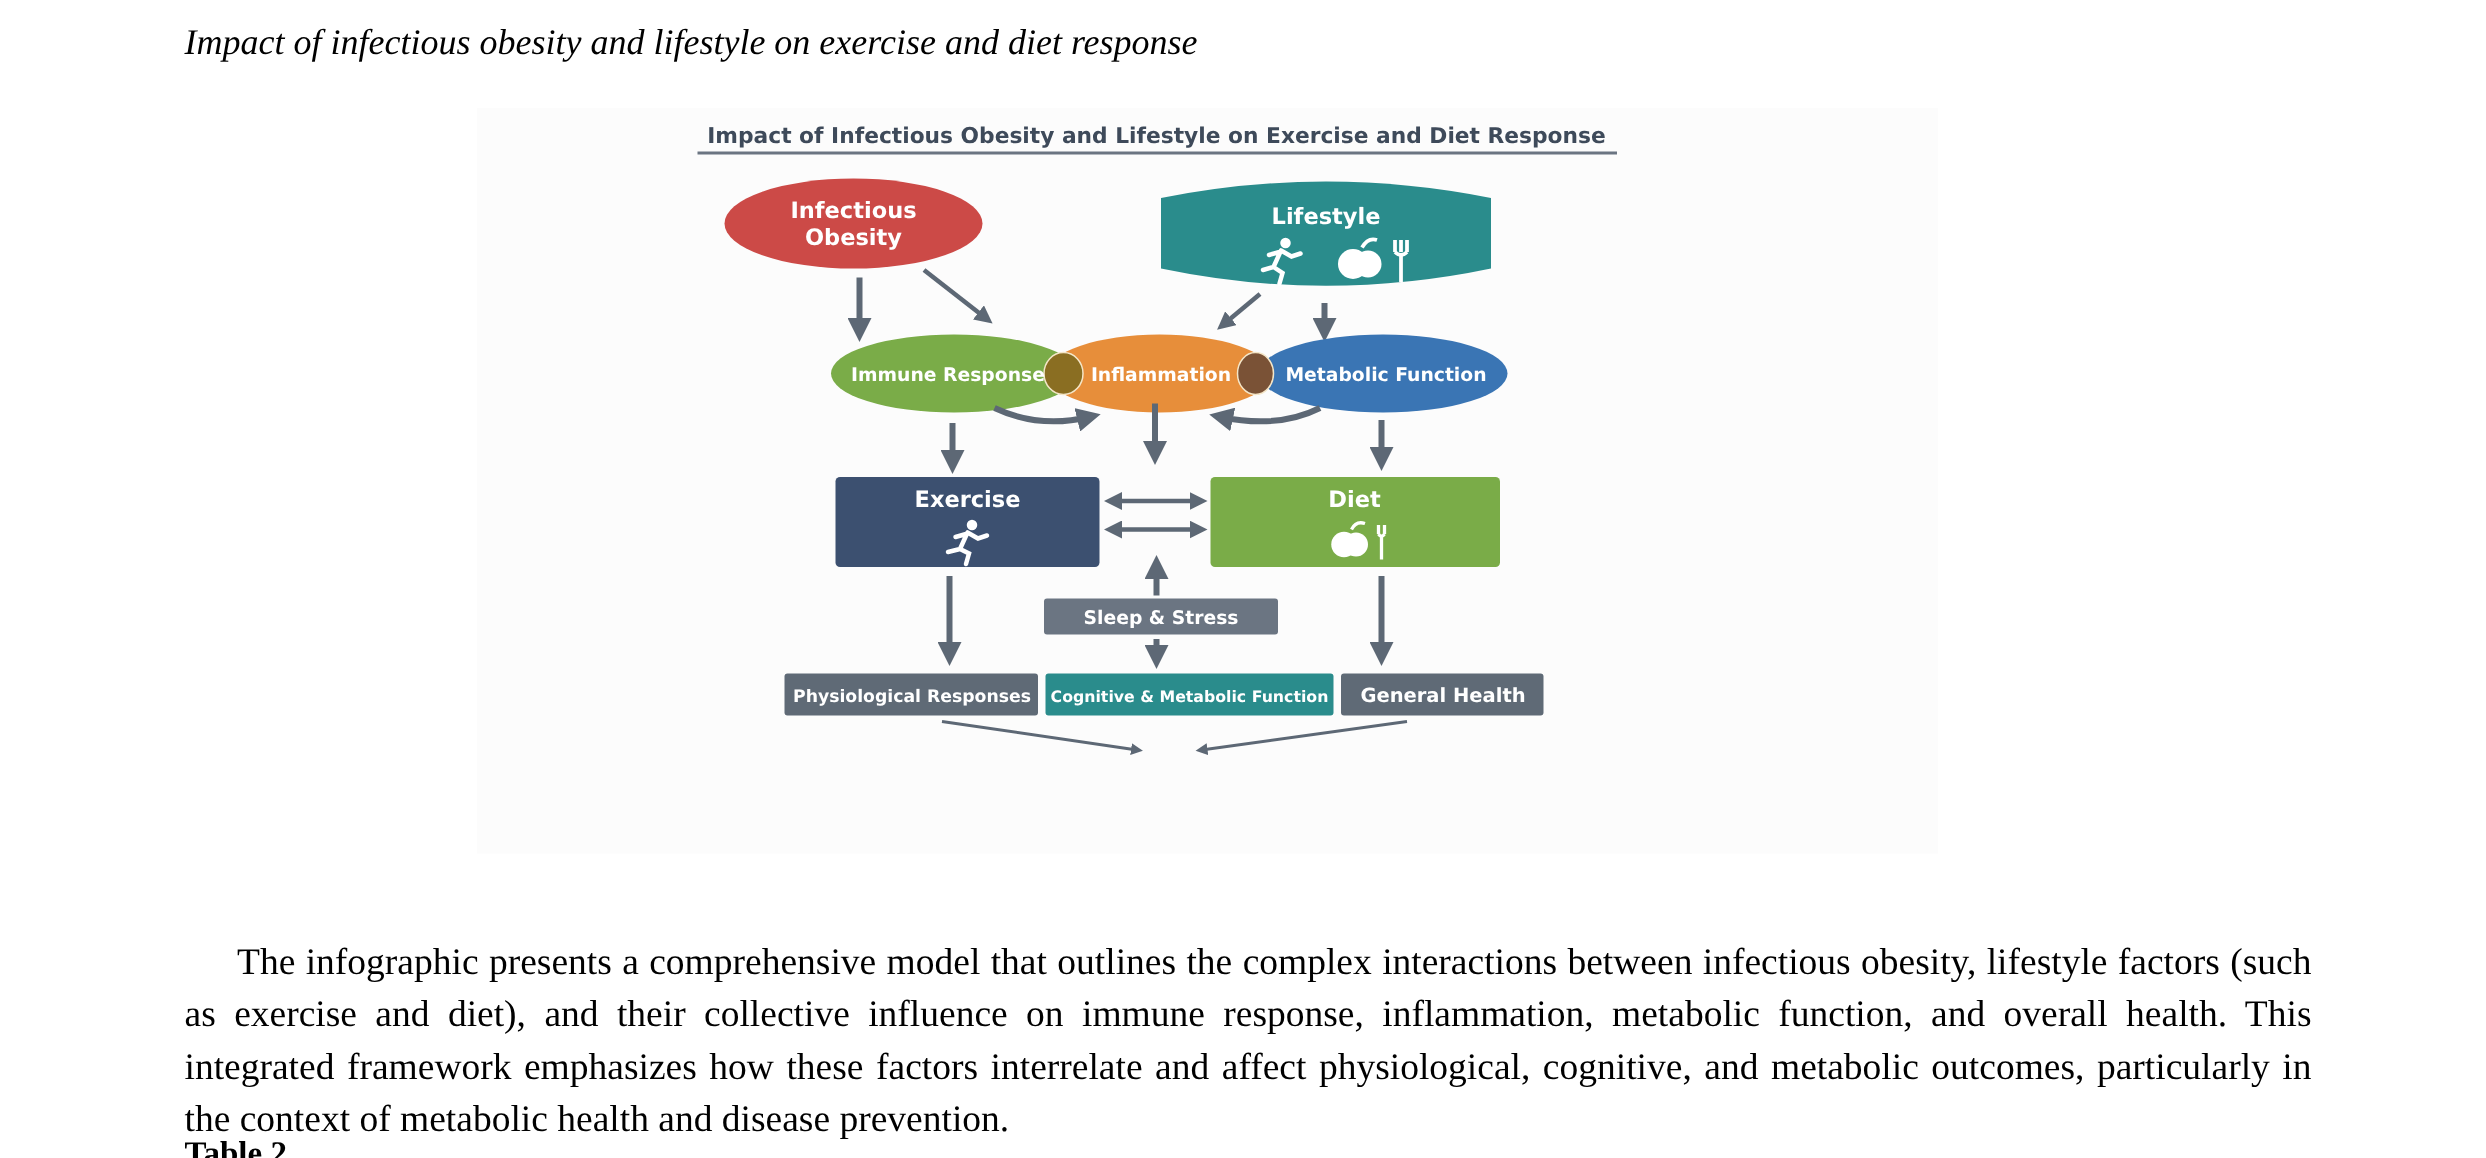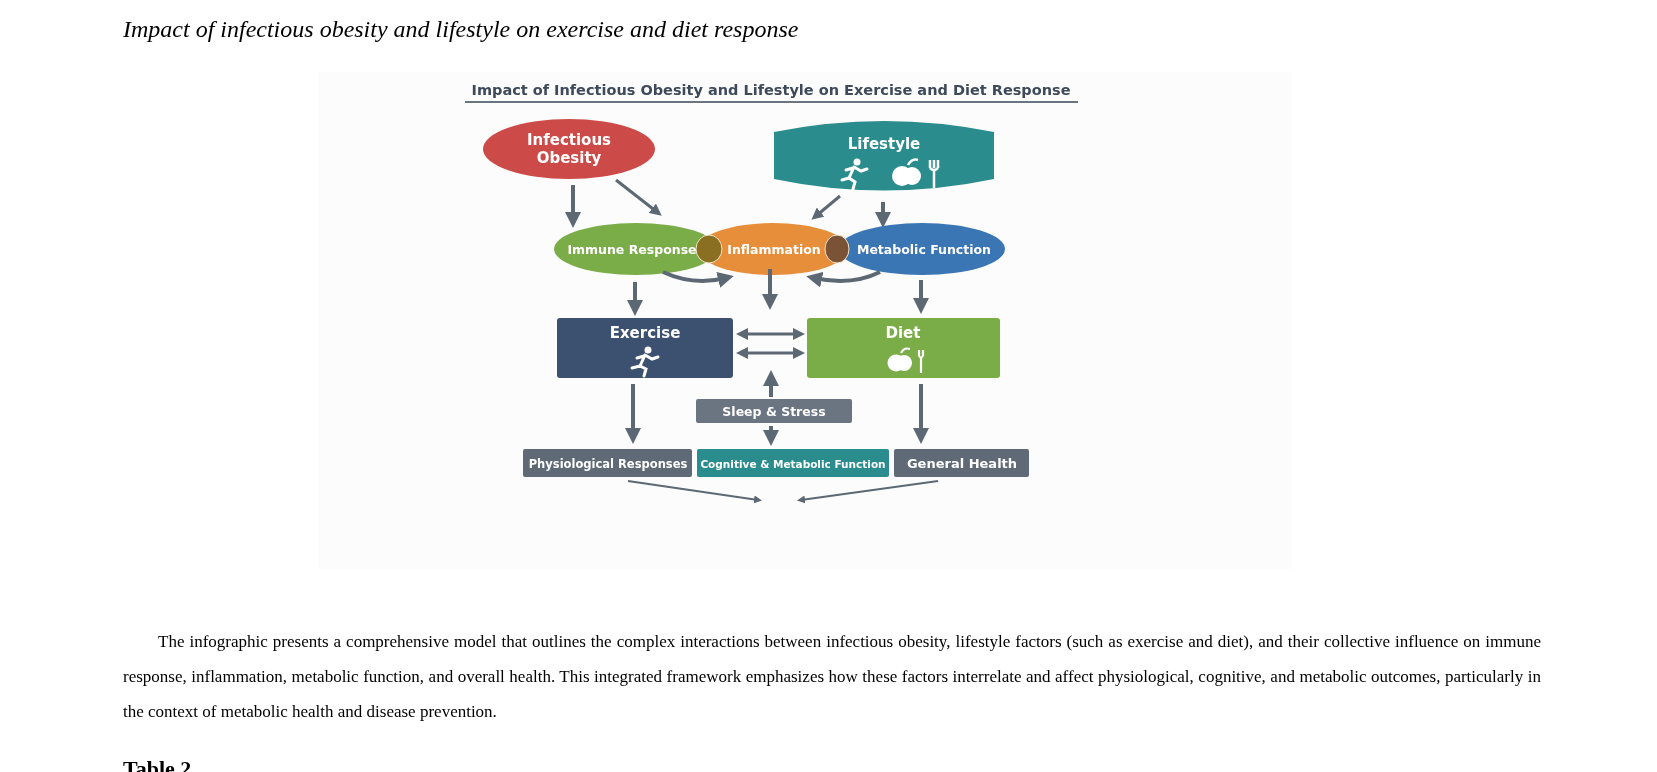--- a/index.html
+++ b/index.html
@@ -1,20 +1,20 @@
 <!DOCTYPE html>
 <html><head>
 <meta charset="utf-8">
 <style>
   html, body { margin: 0; padding: 0; background: #ffffff; }
   body { width: 1657px; height: 772px; overflow: hidden; position: relative; font-family: "Liberation Serif", serif; color: #000; }
   .caption { position: absolute; left: 123px; top: 16px; font-style: italic; font-size: 24px; font-family: "Liberation Serif", serif; white-space: nowrap; }
   .figure { position: absolute; left: 318px; top: 72px; width: 974px; height: 497px; background: #fcfcfc; }
   .figure svg { position: absolute; left: 0; top: 0; }
-  .para { position: absolute; left: 123px; top: 624px; width: 1418px; font-size: 17px; line-height: 35px; text-align: justify; text-indent: 35px; font-family: "Liberation Serif", serif; }
+  .para { position: absolute; left: 123px; top: 624px; width: 1418px; font-size: 25px; line-height: 35px; text-align: justify; text-indent: 35px; font-family: "Liberation Serif", serif; }
   .table-heading { position: absolute; left: 123px; top: 756px; font-weight: bold; font-size: 22px; font-family: "Liberation Serif", serif; }
   .diag-text { font-family: "DejaVu Sans", sans-serif; font-weight: bold; fill: #ffffff; }
 </style>
 </head>
 <body>
 
 <div class="caption">Impact of infectious obesity and lifestyle on exercise and diet response</div>
 
 <div class="figure">
   <svg width="974" height="497" viewBox="0 0 974 497">

